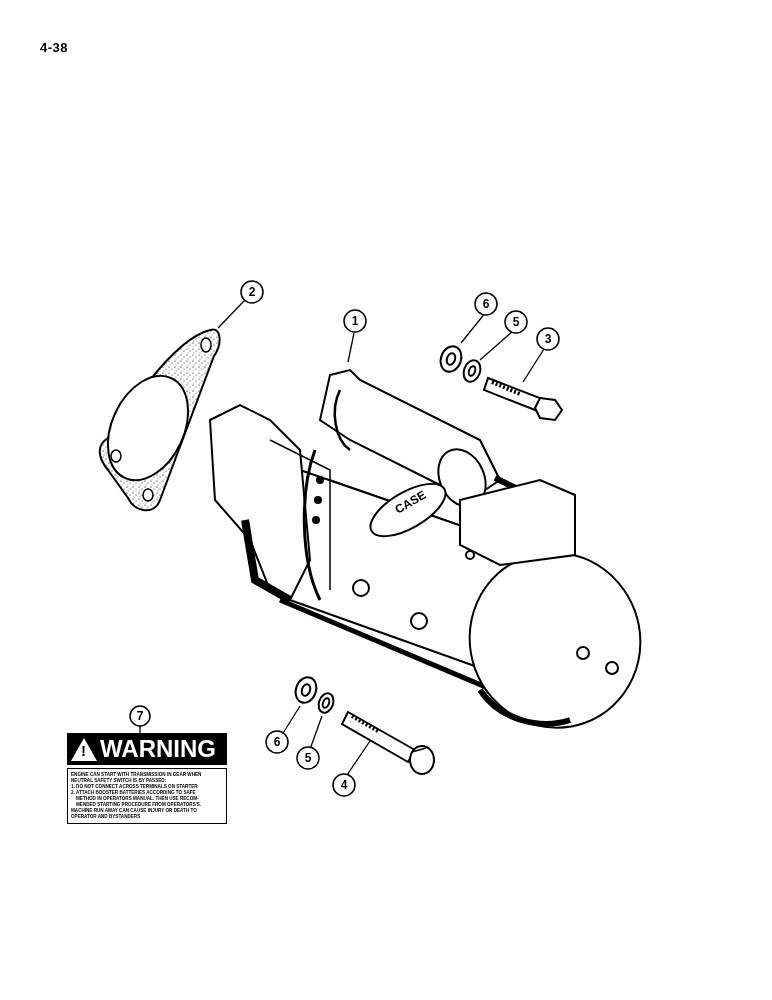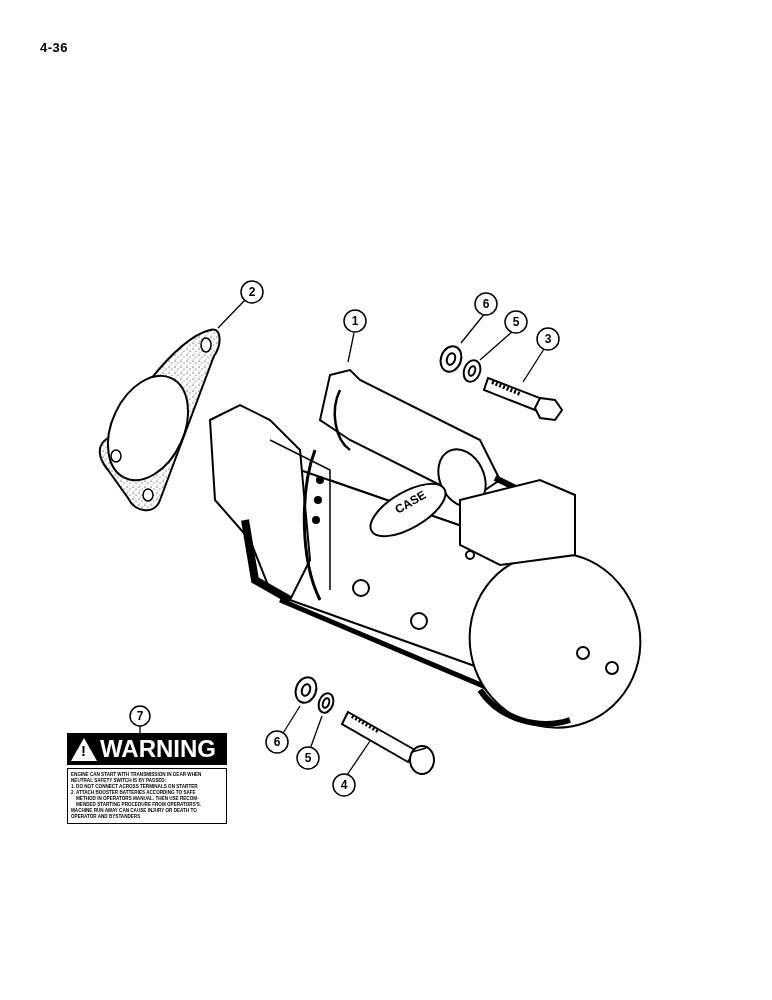--- a/index.html
+++ b/index.html
@@ -18,21 +18,21 @@
                              font-weight: bold; font-size: 15px; font-family: "Liberation Sans", sans-serif; }
   .warning-title { font-size: 24px; font-weight: bold; letter-spacing: 0px; font-family: "Liberation Sans", sans-serif; line-height: 1; }
   .warning-body { border: 1.5px solid #000; margin-top: 3px; padding: 3px 3px; font-size: 4.6px; line-height: 6px;
                   font-weight: bold; text-transform: uppercase; font-family: "Liberation Sans", sans-serif; }
   .warning-body div { white-space: nowrap; overflow: hidden; }
   .indent { padding-left: 5px; }
 </style>
 </head>
 <body>
 
-<div class="page-number">4-36</div>
+<div class="page-number">4-38</div>
 
 <svg class="illustration" width="772" height="1000" viewBox="0 0 772 1000" xmlns="http://www.w3.org/2000/svg">
   <defs>
     <pattern id="speckle" width="6" height="6" patternUnits="userSpaceOnUse">
       <rect width="6" height="6" fill="#fff"></rect>
       <circle cx="1" cy="1" r="0.6" fill="#000"></circle>
       <circle cx="4" cy="3" r="0.5" fill="#000"></circle>
       <circle cx="2" cy="5" r="0.4" fill="#000"></circle>
     </pattern>
   </defs>

